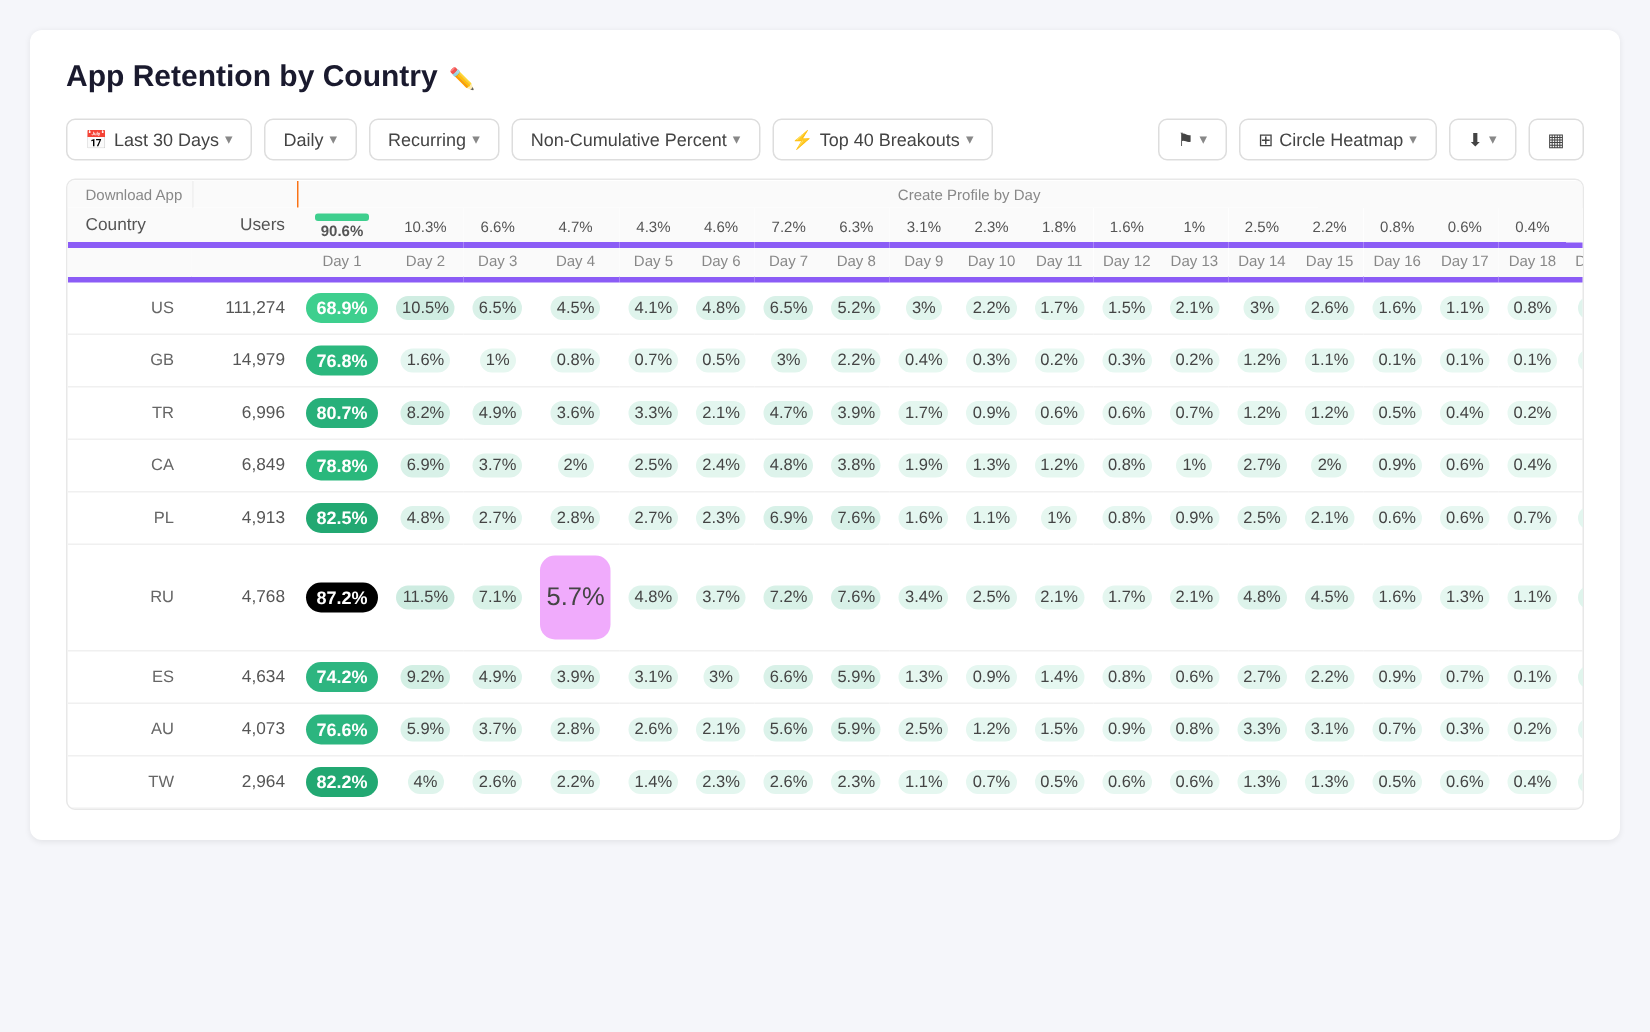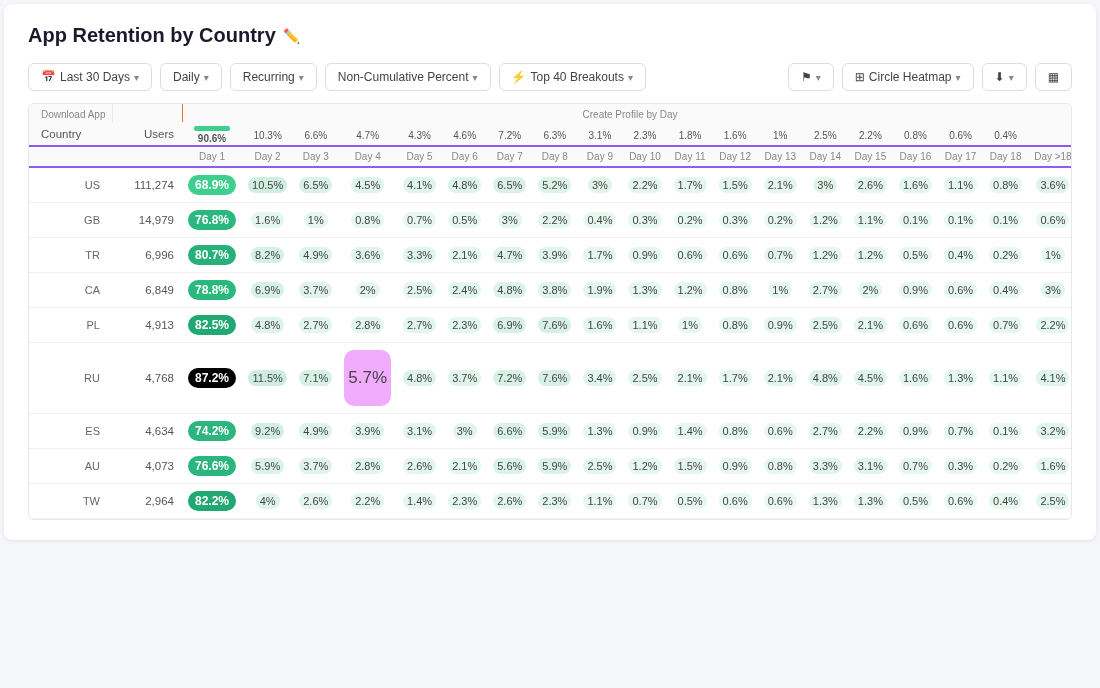--- a/index.html
+++ b/index.html
@@ -1,26 +1,26 @@
 <!DOCTYPE html>
 <html><head>
   <meta charset="utf-8">
   <style>
     * { box-sizing: border-box; margin: 0; padding: 0; }
     body { font-family: -apple-system, BlinkMacSystemFont, 'Segoe UI', sans-serif; background: #f5f6fa; color: #333; font-size: 13px; }
-    .page { background: #fff; border-radius: 8px; margin: 4px; padding: 20px 24px; box-shadow: 0 1px 4px rgba(0,0,0,0.08); }
+    .page { background: #fff; border-radius: 8px; margin: 20px; padding: 20px 24px; box-shadow: 0 1px 4px rgba(0,0,0,0.08); }
     .page-title { font-size: 20px; font-weight: 600; color: #1a1a2e; display: flex; align-items: center; gap: 8px; margin-bottom: 16px; }
     .edit-icon { color: #aaa; font-size: 14px; cursor: pointer; }
     .toolbar { display: flex; align-items: center; gap: 8px; margin-bottom: 12px; flex-wrap: wrap; }
     .toolbar-btn { display: flex; align-items: center; gap: 4px; padding: 6px 12px; border: 1px solid #ddd; border-radius: 6px; background: #fff; cursor: pointer; font-size: 12px; color: #444; white-space: nowrap; }
     .toolbar-btn .chevron { font-size: 10px; color: #888; }
     .toolbar-spacer { flex: 1; }
     .table-wrap { overflow-x: auto; border: 1px solid #e8e8e8; border-radius: 6px; }
     table { width: 100%; border-collapse: collapse; font-size: 11.5px; }
-    thead tr th { background: #fafafa; border-bottom: 2px solid #8b5cf6; padding: 4px 6px; text-align: center; font-weight: 500; color: #555; white-space: nowrap; position: sticky; top: 0; z-index: 2; }
+    thead tr th { background: #fafafa; border-bottom: 4px solid #8b5cf6; padding: 4px 6px; text-align: center; font-weight: 500; color: #555; white-space: nowrap; position: sticky; top: 0; z-index: 2; }
     thead tr:first-child th { font-size: 11px; color: #777; border-bottom: none; padding-bottom: 2px; }
     thead tr:second-child th { font-size: 11px; padding-top: 2px; }
     .th-country { text-align: left; padding-left: 12px; min-width: 80px; }
     .th-users { text-align: right; padding-right: 8px; min-width: 70px; }
     .th-day { min-width: 42px; }
     tbody tr { border-bottom: 1px solid #f0f0f0; }
     td { padding: 7px 6px; text-align: center; color: #444; }
     td.td-country { text-align: right; padding-right: 12px; color: #666; font-size: 11px; }
     td.td-users { text-align: right; padding-right: 8px; color: #555; }
     .day1-badge { display: inline-block; padding: 3px 7px; border-radius: 14px; color: #fff; font-weight: 600; font-size: 12px; min-width: 48px; text-align: center; }

